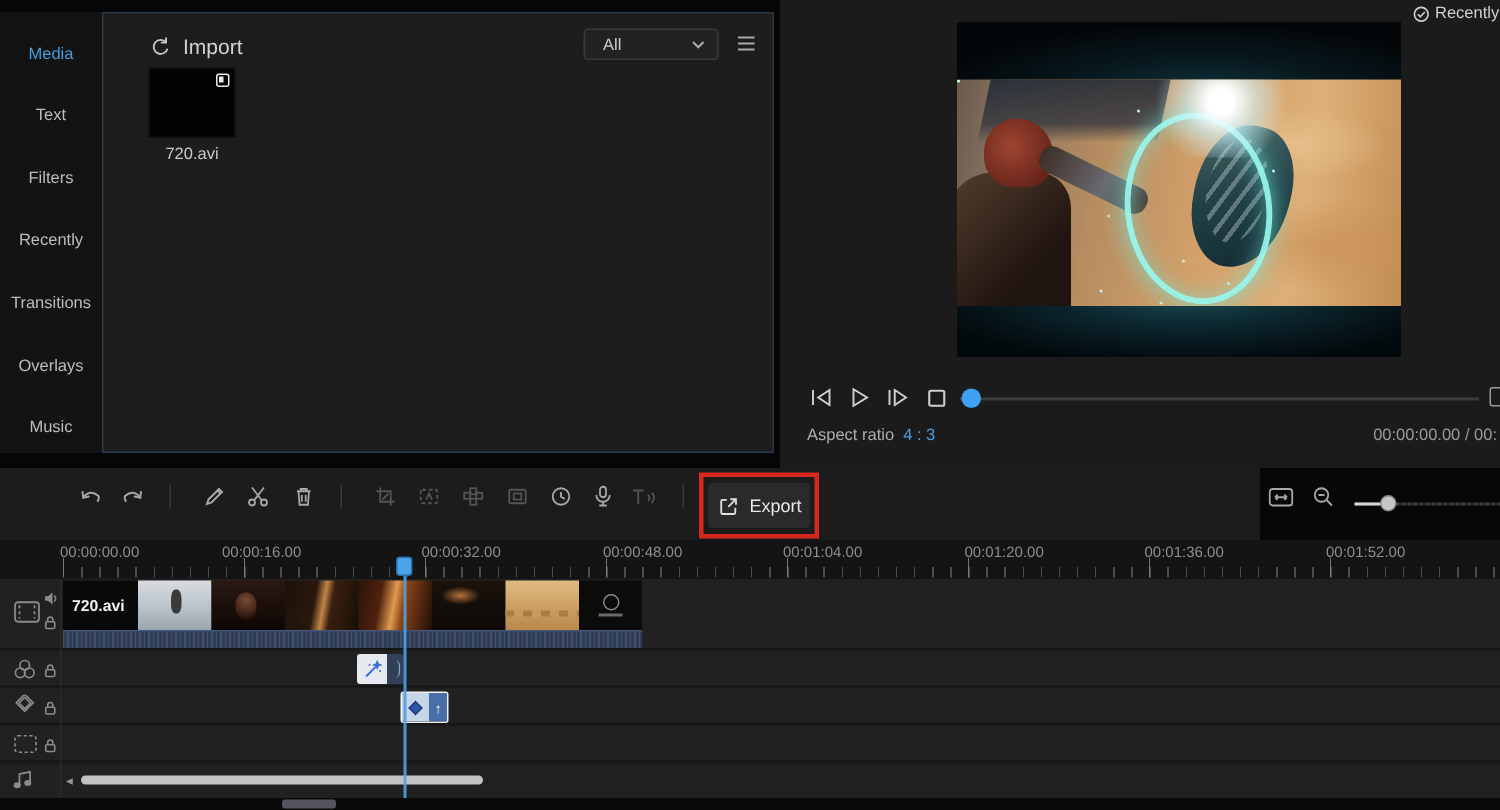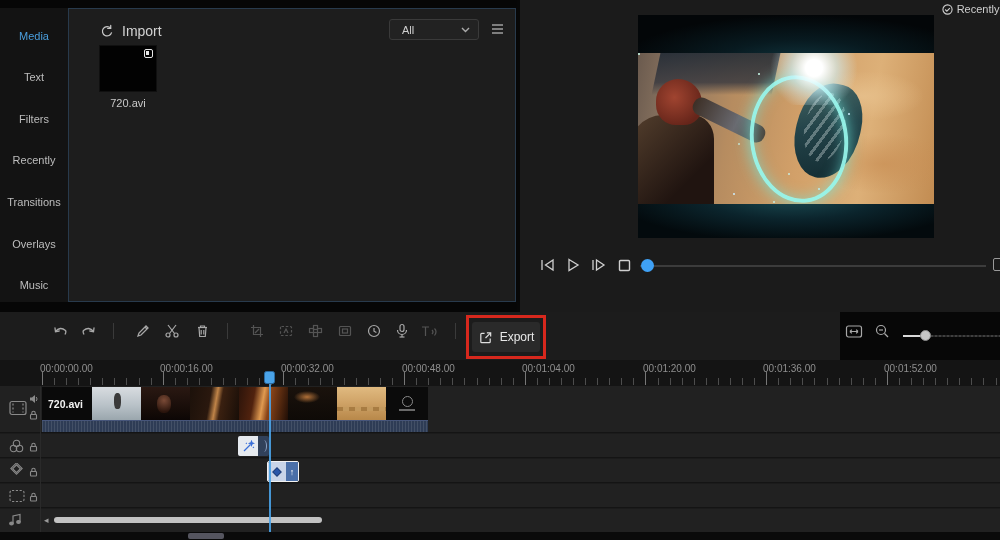--- a/index.html
+++ b/index.html
@@ -216,20 +216,24 @@
       <div class="pc-btn" style="left:93px">
         <svg width="13" height="13" viewBox="0 0 13 13" fill="none" stroke="#cfcfcf" stroke-width="1.4">
           <rect x="1.5" y="1.5" width="10" height="10" rx="1"></rect>
         </svg>
       </div>
       <div id="seek-track"></div>
       <div id="seek-dot"></div>
       <div id="fullscreen-partial"></div>
     </div>
 
+    <div class="pv-bottom">
+      <span>Aspect ratio</span><span id="aspect-value">4 : 3</span>
+      <span id="timecode">00:00:00.00 / 00:</span>
+    </div>
   </div>
 
   <div id="toolbar" class="abs">
     <div class="tb-icon" style="left:51px">
       <svg width="17" height="15" viewBox="0 0 17 15" fill="none" stroke="#a8a8a8" stroke-width="1.3">
         <path d="M3.5 7.5 Q8 2 13.5 6.5 Q14.5 7.5 13 10.5"></path>
           <path d="M3 4 L3.5 7.8 L7.2 7" stroke-linecap="round"></path>
       </svg>
     </div>
     <div class="tb-icon" style="left:79px">
@@ -337,21 +341,21 @@
           <line x1="5" y1="7" x2="9" y2="7"></line>
       </svg>
     </div>
     <div id="zoom-slider-track"></div>
     <div id="zoom-slider-fill"></div>
     <div id="zoom-slider-handle"></div>
   </div>
 
   <div id="ruler" class="abs">
     <span class="ruler-label" style="left:40px">00:00:00.00</span>
-    <span class="ruler-label" style="left:160px">00:00:16.00</span>
+    <span class="ruler-label" style="left:148px">00:00:16.00</span>
     <span class="ruler-label" style="left:281px">00:00:32.00</span>
     <span class="ruler-label" style="left:402px">00:00:48.00</span>
     <span class="ruler-label" style="left:522px">00:01:04.00</span>
     <span class="ruler-label" style="left:643px">00:01:20.00</span>
     <span class="ruler-label" style="left:763px">00:01:36.00</span>
     <span class="ruler-label" style="left:884px">00:01:52.00</span>
     <div id="ticks-minor"></div>
     <div id="ticks-major"></div>
   </div>
 

